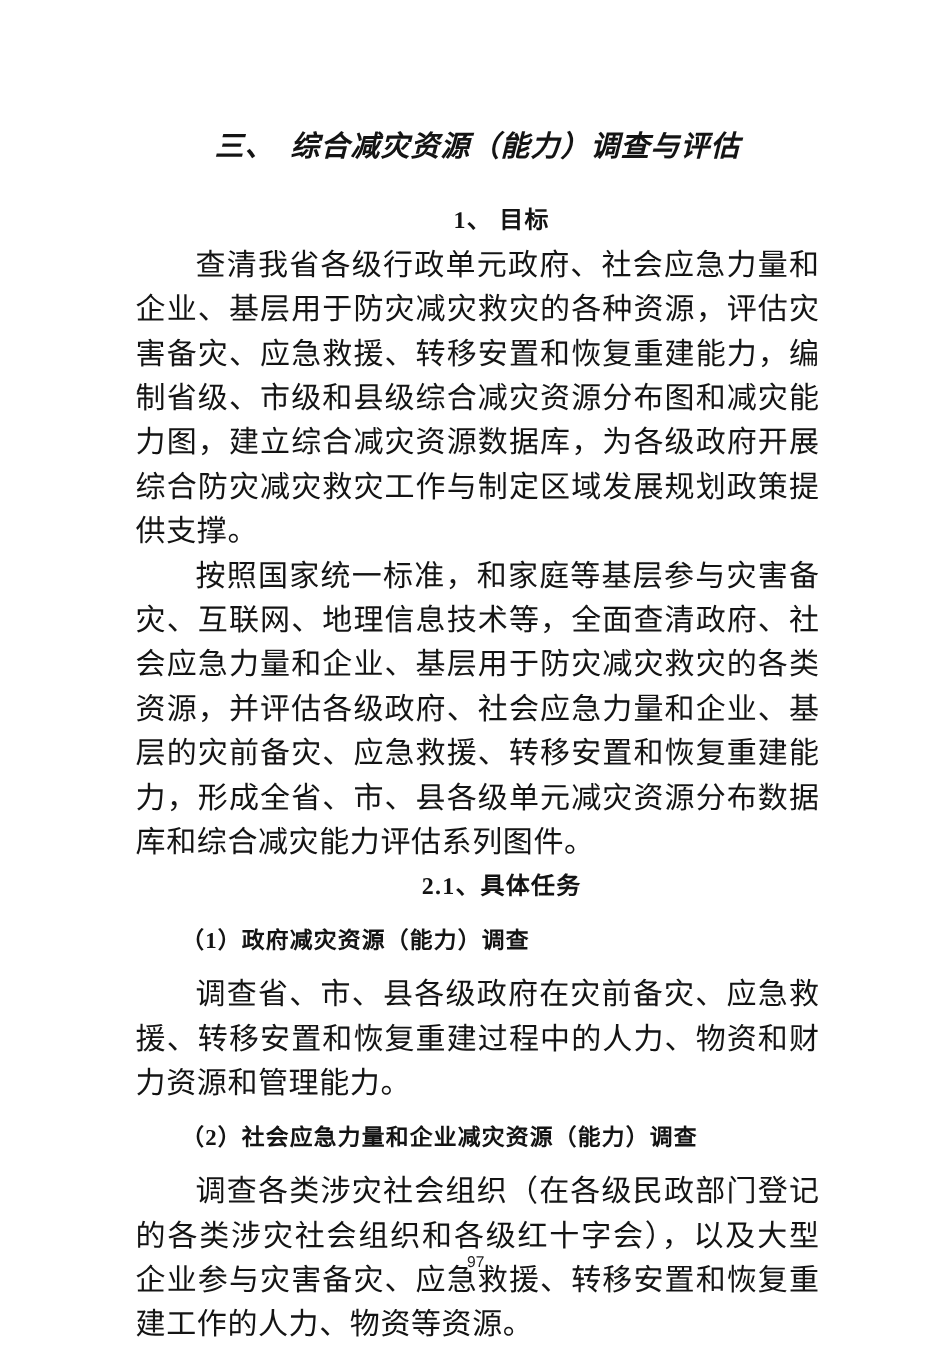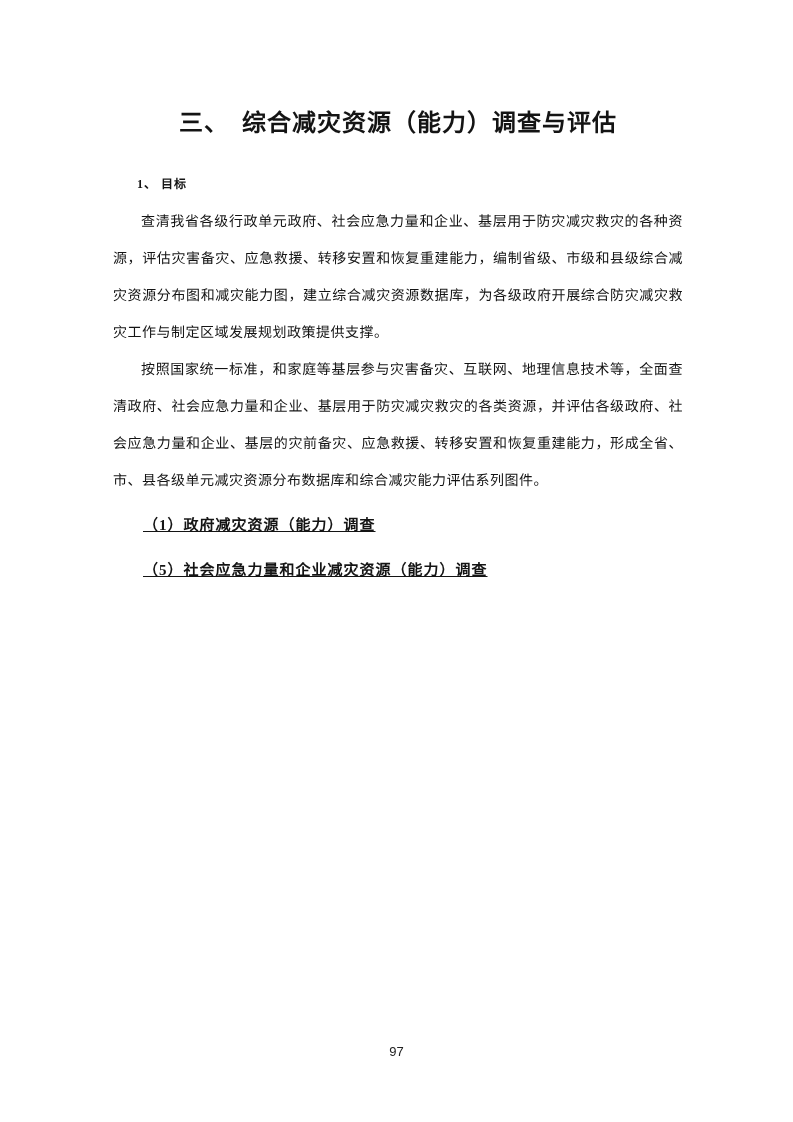--- a/index.html
+++ b/index.html
@@ -23,40 +23,41 @@
   }
   .doc-title {
     font-family: "Liberation Sans", "DejaVu Sans", sans-serif;
     font-weight: 700;
     font-size: 24px;
     line-height: 34px;
     text-align: center;
     letter-spacing: 1px;
     margin: 0 0 26px 0;
     white-space: nowrap;
+    font-style: italic;
   }
   .heading {
-    font-size: 12px;
+    font-size: 20px;
     font-weight: 700;
     line-height: 37px;
     text-indent: 2em;
     margin: 0;
     letter-spacing: 1px;
+    text-align: center;
   }
   .subheading {
-    font-size: 15px;
+    font-size: 19px;
     font-weight: 700;
     line-height: 37px;
     text-indent: 2em;
     margin: 8px 0;
     letter-spacing: 1px;
-    text-decoration: underline;
   }
   .paragraph {
-    font-size: 14px;
+    font-size: 25px;
     line-height: 37px;
     text-align: justify;
     text-indent: 2em;
     margin: 0;
     letter-spacing: 0.5px;
   }
   .page-number {
     position: absolute;
     left: 0;
     top: 1044px;
@@ -71,20 +72,23 @@
 <body>
 
 <div class="page">
   <h1 class="doc-title">三、　综合减灾资源（能力）调查与评估</h1>
 
   <h2 class="heading">1、 目标</h2>
   <p class="paragraph">查清我省各级行政单元政府、社会应急力量和企业、基层用于防灾减灾救灾的各种资源，评估灾害备灾、应急救援、转移安置和恢复重建能力，编制省级、市级和县级综合减灾资源分布图和减灾能力图，建立综合减灾资源数据库，为各级政府开展综合防灾减灾救灾工作与制定区域发展规划政策提供支撑。</p>
 
   <p class="paragraph">按照国家统一标准，和家庭等基层参与灾害备灾、互联网、地理信息技术等，全面查清政府、社会应急力量和企业、基层用于防灾减灾救灾的各类资源，并评估各级政府、社会应急力量和企业、基层的灾前备灾、应急救援、转移安置和恢复重建能力，形成全省、市、县各级单元减灾资源分布数据库和综合减灾能力评估系列图件。</p>
 
+  <h2 class="heading">2.1、具体任务</h2>
 
   <h3 class="subheading">（1）政府减灾资源（能力）调查</h3>
+  <p class="paragraph">调查省、市、县各级政府在灾前备灾、应急救援、转移安置和恢复重建过程中的人力、物资和财力资源和管理能力。</p>
 
-  <h3 class="subheading">（5）社会应急力量和企业减灾资源（能力）调查</h3>
+  <h3 class="subheading">（2）社会应急力量和企业减灾资源（能力）调查</h3>
+  <p class="paragraph">调查各类涉灾社会组织（在各级民政部门登记的各类涉灾社会组织和各级红十字会），以及大型企业参与灾害备灾、应急救援、转移安置和恢复重建工作的人力、物资等资源。</p>
 
 </div>
 
 <div class="page-number">97</div>
 
 </body></html>

